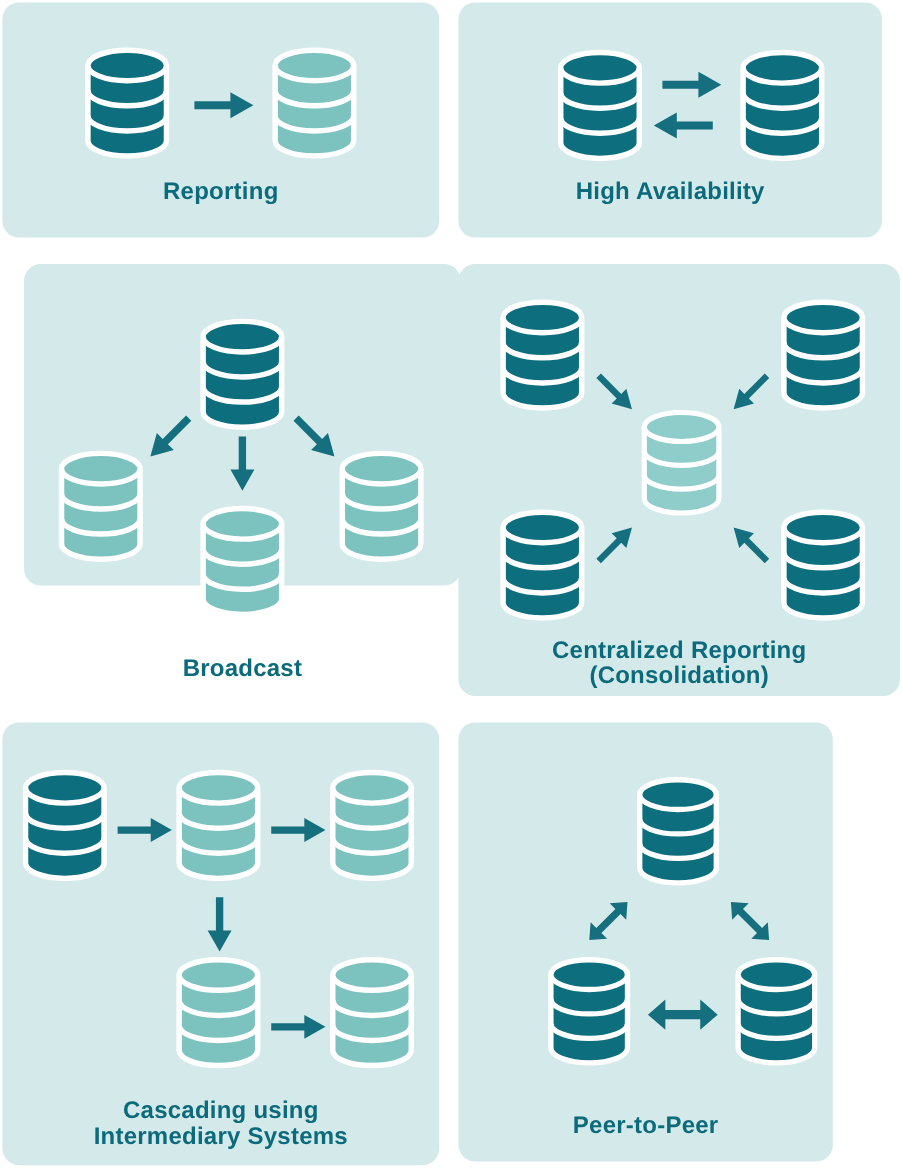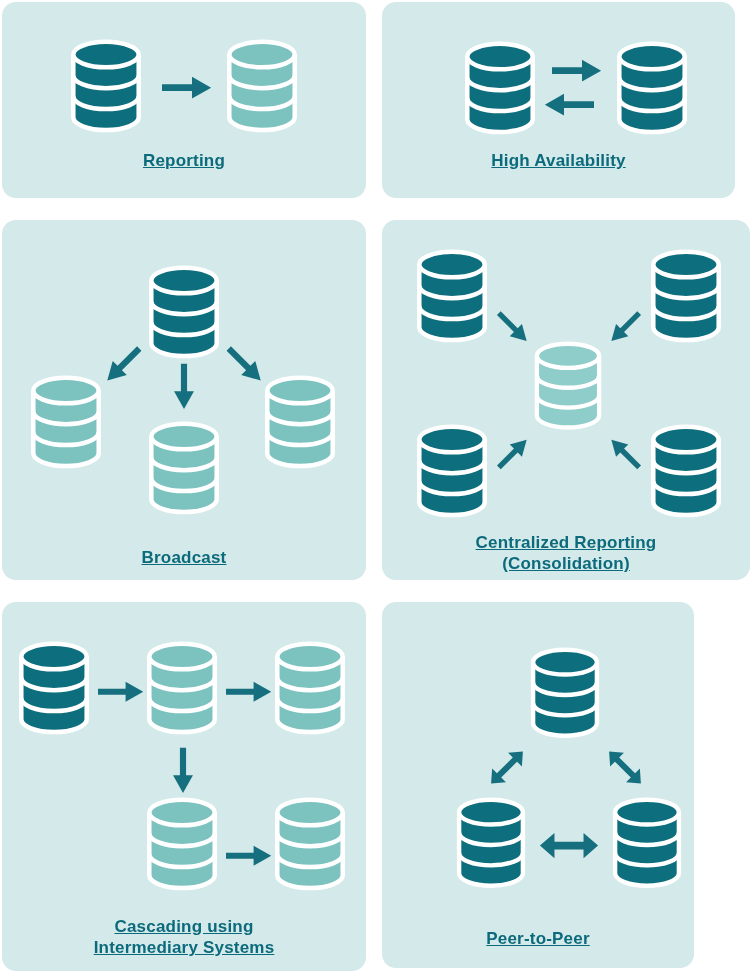--- a/index.html
+++ b/index.html
@@ -28,22 +28,22 @@
   .arw{position:absolute;display:flex;align-items:center;justify-content:center;pointer-events:none}
   .arw svg{display:block;overflow:visible;fill:var(--arrow)}
   .r45{transform:rotate(45deg)}
   .r90{transform:rotate(90deg)}
   .r135{transform:rotate(135deg)}
   .r180{transform:rotate(180deg)}
   .r225{transform:rotate(225deg)}
   .r315{transform:rotate(-45deg)}
   .label{
     position:absolute;left:0;right:0;text-align:center;
-    color:var(--label);font-weight:bold;font-size:17px;line-height:21px;
-    letter-spacing:.2px;white-space:pre-line;text-decoration:underline;
+    color:var(--label);font-weight:bold;font-size:20px;line-height:21px;
+    letter-spacing:.2px;white-space:pre-line;
   }
 </style>
 </head>
 <body>
 
 <div class="panel" style="left:2px;top:2px;width:364px;height:196px">
   <svg class="db dark" style="left:64px;top:38px;width:80px" viewBox="0 0 88 103">
     <path class="body" d="M8 16v69a36 14 0 0 0 72 0V16"></path>
     <path class="sep" d="M8 39a36 14 0 0 0 72 0M8 62a36 14 0 0 0 72 0"></path>
     <ellipse class="lid" cx="44" cy="16" rx="36" ry="14"></ellipse>
@@ -78,21 +78,21 @@
       </svg>
   </div>
   <svg class="db dark" style="left:230px;top:40px;width:80px" viewBox="0 0 88 103">
     <path class="body" d="M8 16v69a36 14 0 0 0 72 0V16"></path>
     <path class="sep" d="M8 39a36 14 0 0 0 72 0M8 62a36 14 0 0 0 72 0"></path>
     <ellipse class="lid" cx="44" cy="16" rx="36" ry="14"></ellipse>
   </svg>
   <div class="label" style="top:148px">High Availability</div>
 </div>
 
-<div class="panel" style="left:2px;top:220px;width:364px;height:360px">
+<div class="panel" style="left:20px;top:220px;width:364px;height:268px">
   <svg class="db dark" style="left:142px;top:46px;width:80px" viewBox="0 0 88 103">
     <path class="body" d="M8 16v69a36 14 0 0 0 72 0V16"></path>
     <path class="sep" d="M8 39a36 14 0 0 0 72 0M8 62a36 14 0 0 0 72 0"></path>
     <ellipse class="lid" cx="44" cy="16" rx="36" ry="14"></ellipse>
   </svg>
   <div class="arw" style="left:98px;top:122px;width:46px;height:46px">
     <svg class="r135" width="46" viewBox="0 0 60 28">
         <path d="M0 10h36V1l23 13-23 13v-9H0z"></path>
       </svg>
   </div>

